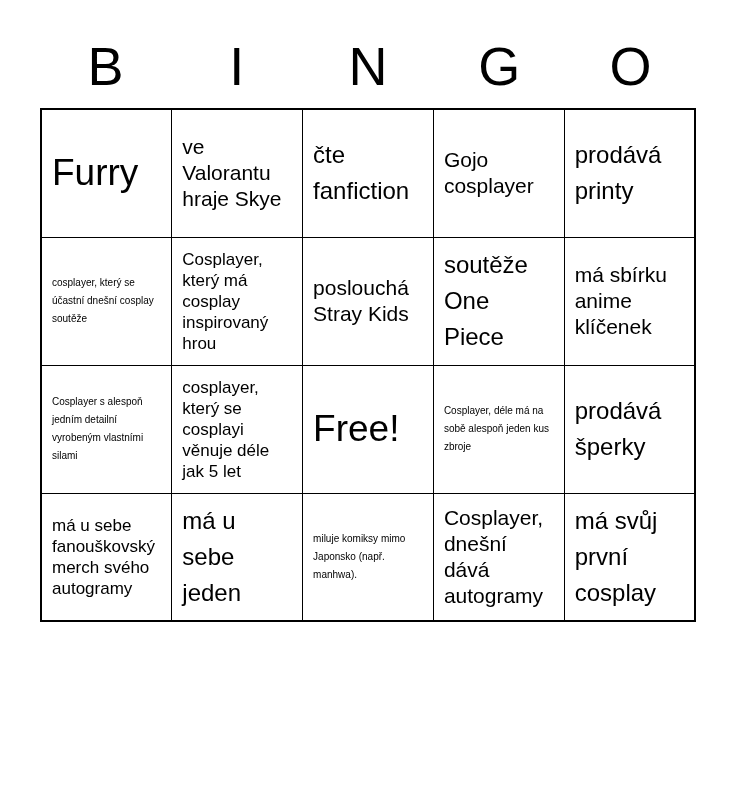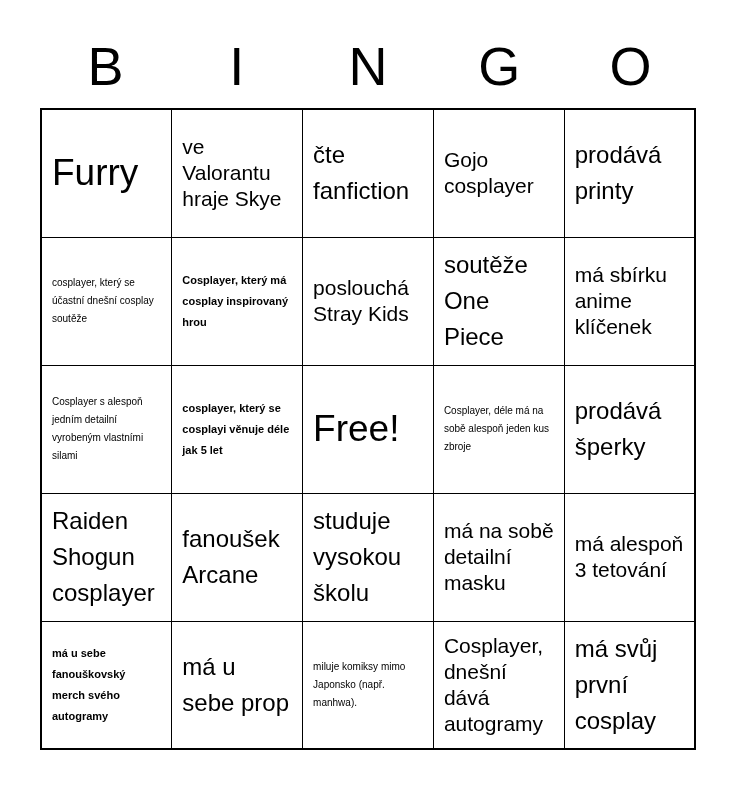--- a/index.html
+++ b/index.html
@@ -51,21 +51,21 @@
     vertical-align: middle;
     padding: 4px 10px;
     box-sizing: border-box;
     overflow: hidden;
     word-wrap: break-word;
   }
   
   .fs-xxl { font-size: 37px; line-height: 42px; }
   .fs-lg  { font-size: 24px; line-height: 36px; }
   .fs-md  { font-size: 21px; line-height: 26px; }
-  .fs-sm  { font-size: 11px; line-height: 21px; font-weight: bold; }
+  .fs-sm  { font-size: 17px; line-height: 21px; }
   .fs-xs  { font-size: 10px; line-height: 18px; }
 </style>
 </head>
 <body>
 
 <div class="page">
 
   <div class="bingo-header">
     <div class="letter">B</div>
     <div class="letter">I</div>
@@ -91,29 +91,22 @@
         <td class="fs-md">má sbírku anime klíčenek</td>
       </tr>
       <tr>
         <td class="fs-xs">Cosplayer s alespoň jedním detailní vyrobeným vlastními silami</td>
         <td class="fs-sm">cosplayer, který se cosplayi věnuje déle jak 5 let</td>
         <td class="fs-xxl">Free!</td>
         <td class="fs-xs">Cosplayer, déle má na sobě alespoň jeden kus zbroje</td>
         <td class="fs-lg">prodává šperky</td>
       </tr>
       <tr>
-        <td class="fs-lg">Raiden Shogun cosplayer</td>
-        <td class="fs-lg">fanoušek Arcane</td>
-        <td class="fs-lg">studuje vysokou školu</td>
-        <td class="fs-md">má na sobě detailní masku</td>
-        <td class="fs-md">má alespoň 3 tetování</td>
-      </tr>
-      <tr>
         <td class="fs-sm">má u sebe fanouškovský merch svého autogramy</td>
-        <td class="fs-lg">má u sebe prop</td>
+        <td class="fs-lg">má u sebe jeden</td>
         <td class="fs-xs">miluje komiksy mimo Japonsko (např. manhwa).</td>
         <td class="fs-md">Cosplayer, dnešní dává autogramy</td>
         <td class="fs-lg">má svůj první cosplay</td>
       </tr>
     </tbody>
   </table>
 
 </div>
 
 </body></html>

